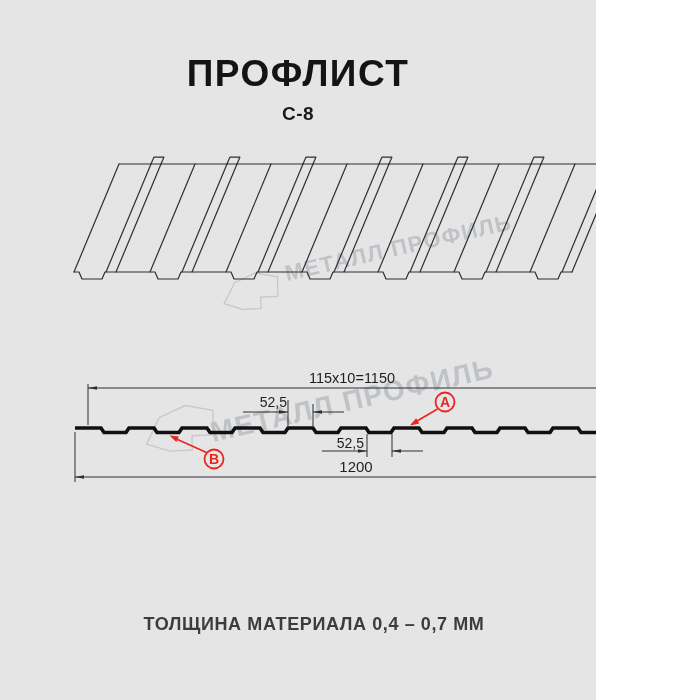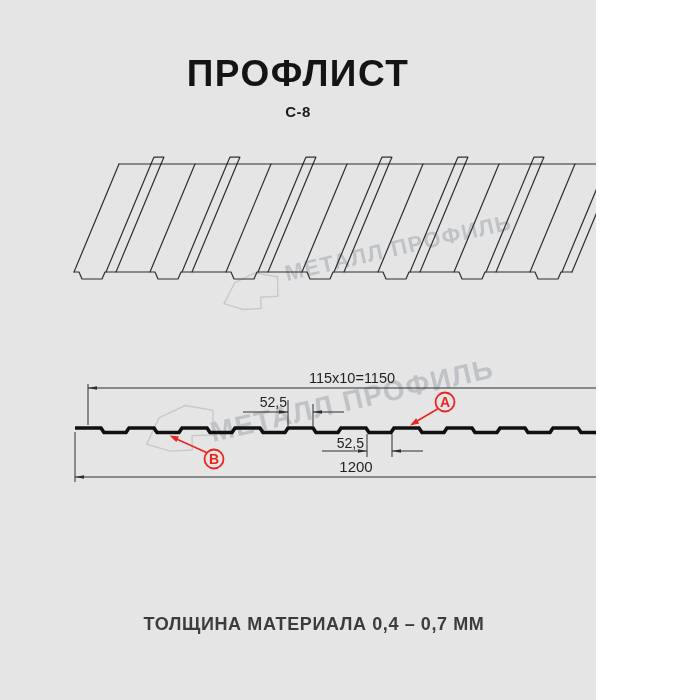--- a/index.html
+++ b/index.html
@@ -1,20 +1,20 @@
 <!DOCTYPE html>
 <html><head>
 <meta charset="utf-8">
 <style>
   html,body{margin:0;padding:0;background:#ffffff;}
   .stage{position:relative;width:596px;height:700px;background:#e5e5e5;overflow:hidden;
          font-family:"Liberation Sans", sans-serif;}
   .header{position:absolute;top:54px;left:0;right:0;text-align:center;}
   .title{font-size:37px;font-weight:800;letter-spacing:1.5px;color:#141414;line-height:1.1;}
-  .subtitle{margin-top:8px;font-size:15px;font-weight:700;letter-spacing:.5px;color:#1a1a1a;}
+  .subtitle{margin-top:8px;font-size:19px;font-weight:700;letter-spacing:.5px;color:#1a1a1a;}
   .footer{position:absolute;top:614px;left:0;right:0;text-align:center;
           font-size:18px;font-weight:700;letter-spacing:.6px;color:#3c3c3c;padding-left:32px;}
   svg.drawing{position:absolute;left:0;top:0;width:700px;height:700px;}
   .dimtext{fill:#1f1f1f;font-family:"Liberation Sans", sans-serif;}
   .wmtext{font-family:"Liberation Sans", sans-serif;font-weight:700;}
   .redtext{font-family:"Liberation Sans", sans-serif;font-weight:700;}
 </style>
 </head>
 <body>
 

